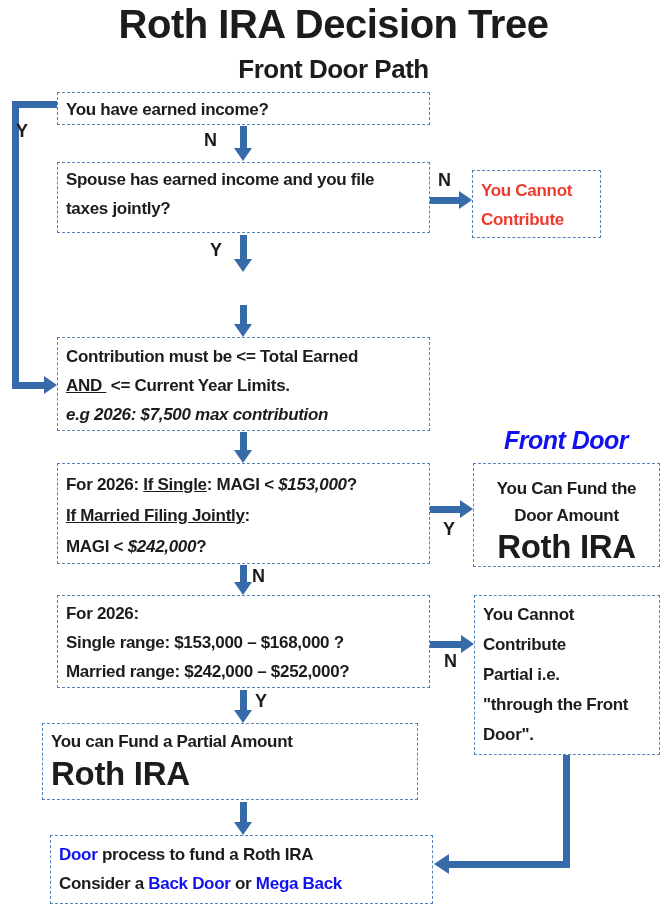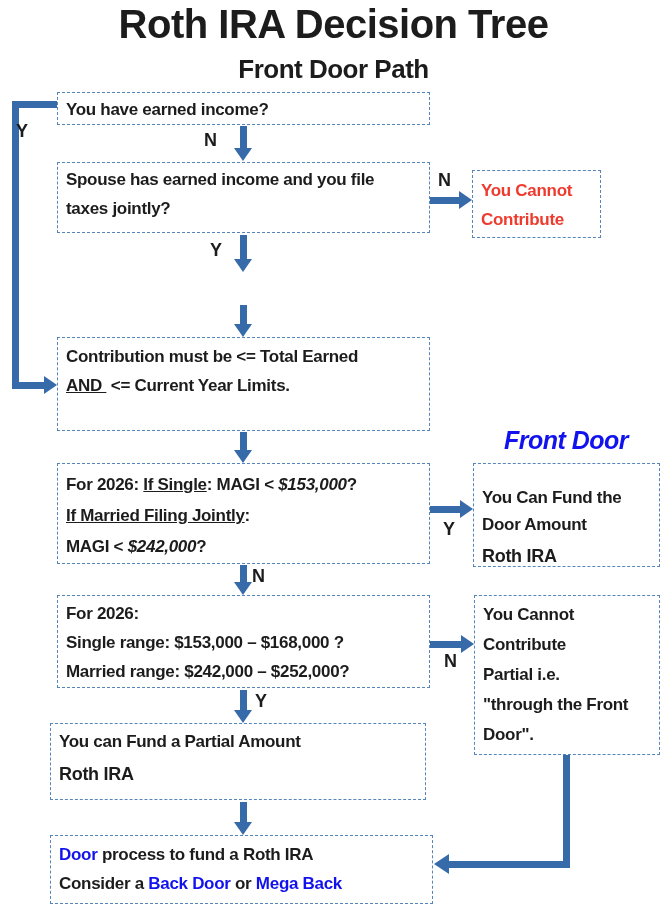--- a/index.html
+++ b/index.html
@@ -20,21 +20,21 @@
   }
   .box{
     position:absolute; box-sizing:border-box; border:1.5px dashed var(--border);
     background:#fff; padding:2px 8px; font-size:17px; font-weight:bold;
     line-height:29px; letter-spacing:-0.3px;
   }
   .seg-u{text-decoration:underline;}
   .seg-i{font-style:italic;}
   .seg-blue{color:var(--blue);}
   .seg-red{color:var(--red);}
-  .seg-lg{font-size:18px; line-height:36px;}
+  .seg-lg{font-size:33px; line-height:36px;}
   .yn{
     position:absolute; font-size:18px; font-weight:bold; line-height:18px;
   }
   .shaft-v{position:absolute; width:7px; background:var(--arrow);}
   .shaft-h{position:absolute; height:7px; background:var(--arrow);}
   .head-down{position:absolute; width:0; height:0;
     border-left:9px solid transparent; border-right:9px solid transparent;
     border-top:13px solid var(--arrow);}
   .head-right{position:absolute; width:0; height:0;
     border-top:9px solid transparent; border-bottom:9px solid transparent;
@@ -47,24 +47,24 @@
     font-size:25px; font-weight:bold; font-style:italic; color:var(--blue);
     letter-spacing:-0.5px;
   }
   
   #b-earned   {left:57px;  top:92px;  width:373px; height:33px;}
   #b-spouse   {left:57px;  top:162px; width:373px; height:71px;}
   #b-nocontrib{left:472px; top:170px; width:129px; height:68px; padding-top:5px;}
   #b-spousal  {left:55px;  top:272px; width:375px; height:31px;}
   #b-contrib  {left:57px;  top:337px; width:373px; height:94px; padding-top:4px;}
   #b-magi     {left:57px;  top:463px; width:373px; height:101px; padding-top:5px; line-height:31px;}
-  #b-full     {left:473px; top:463px; width:187px; height:104px; padding-top:20px; line-height:27px;}
+  #b-full     {left:473px; top:463px; width:187px; height:104px; padding-top:11px; line-height:27px;text-align:center;}
   #b-ranges   {left:57px;  top:595px; width:373px; height:93px; padding-top:3px;}
   #b-nodirect {left:474px; top:595px; width:186px; height:160px; padding-top:4px; line-height:30px;}
-  #b-partial  {left:50px;  top:723px; width:376px; height:77px; padding-top:4px; line-height:28px;}
+  #b-partial  {left:42px;  top:723px; width:376px; height:77px; padding-top:4px; line-height:28px;}
   #b-consider {left:50px;  top:835px; width:383px; height:69px; padding-top:4px;}
 </style>
 </head>
 <body>
 
 <div id="canvas">
 
   <div class="title">Roth IRA Decision Tree</div>
   <div class="subtitle">Front Door Path</div>
 
@@ -75,20 +75,21 @@
   <div class="box" id="b-earned">
       <div class="line"><span>You have earned income?</span></div>
     </div>
   <div class="box" id="b-nocontrib">
       <div class="line"><span class="seg-red">You Cannot</span></div>
       <div class="line"><span class="seg-red">Contribute</span></div>
     </div>
   <div class="box" id="b-contrib">
       <div class="line"><span>Contribution must be &lt;= Total Earned</span></div>
       <div class="line"><span class="seg-u">AND&nbsp;</span><span> &lt;= Current Year Limits.</span></div>
+      <div class="line"><span class="seg-i">e.g 2026: $7,500 max contribution</span></div>
     </div>
   <div class="box" id="b-magi">
       <div class="line"><span>For 2026: </span><span class="seg-u">If Single</span><span>: MAGI &lt; </span><span class="seg-i">$153,000</span><span>?</span></div>
       <div class="line"><span class="seg-u">If Married Filing Jointly</span><span>:</span></div>
       <div class="line"><span>MAGI &lt; </span><span class="seg-i">$242,000</span><span>?</span></div>
     </div>
   <div class="front-door">Front Door</div>
   <div class="box" id="b-full">
       <div class="line"><span>You Can Fund the</span></div>
       <div class="line"><span>Door Amount</span></div>

